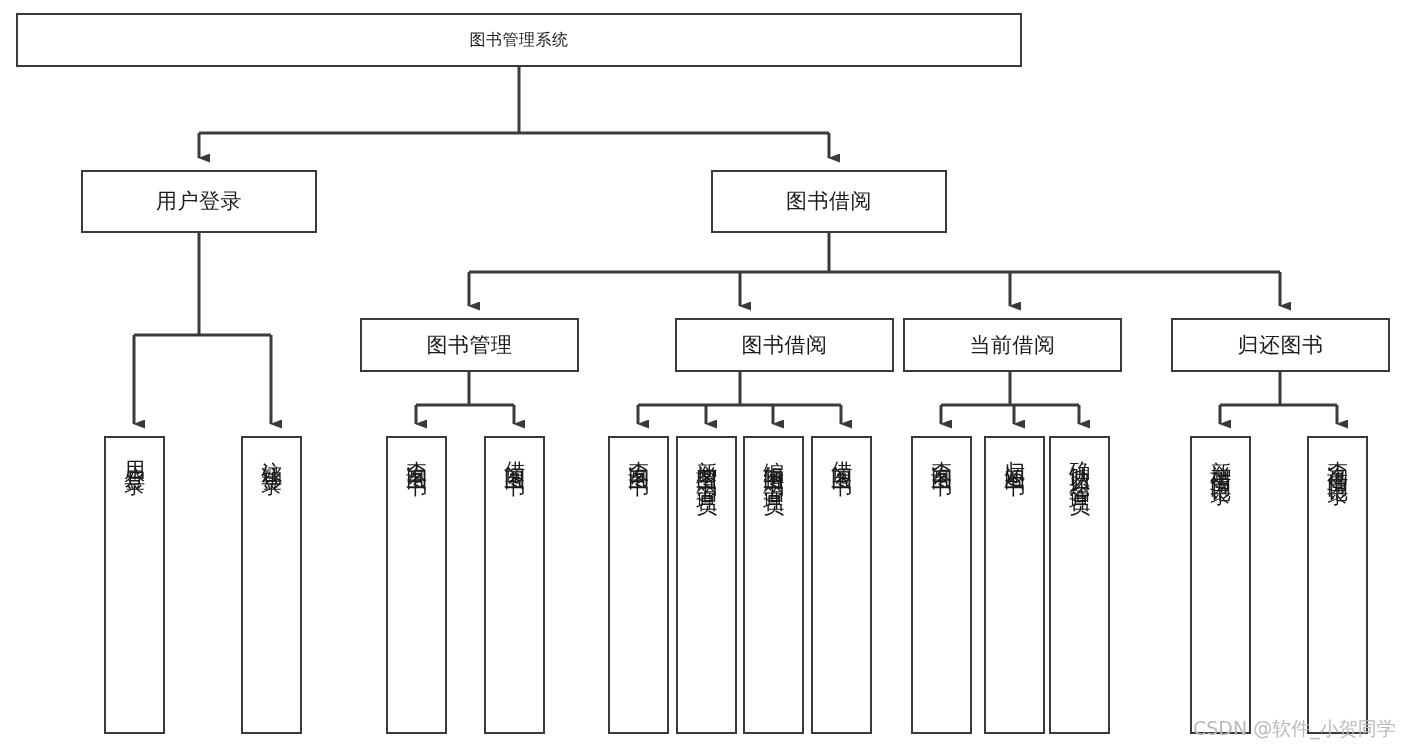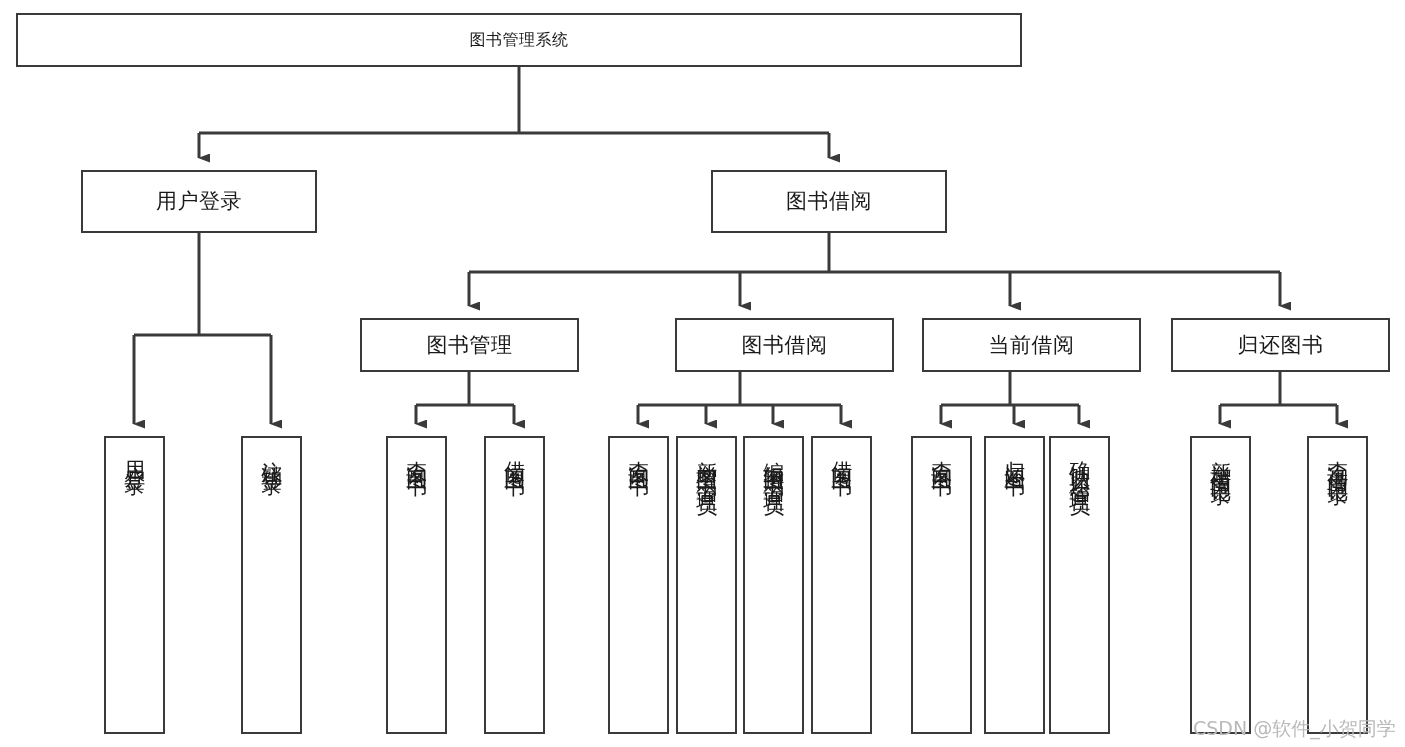--- a/index.html
+++ b/index.html
@@ -126,21 +126,21 @@
       </div>
       <div class="node-box horizontal" style="left: 711px; top: 170px; width: 236px; height: 63px;">
         <span class="node-label">图书借阅</span>
       </div>
       <div class="node-box horizontal" style="left: 360px; top: 318px; width: 219px; height: 54px;">
         <span class="node-label">图书管理</span>
       </div>
       <div class="node-box horizontal" style="left: 631px; top: 318px; width: 219px; height: 54px; margin-left: 44px;">
         <span class="node-label">图书借阅</span>
       </div>
-      <div class="node-box horizontal" style="left: 922px; top: 318px; width: 219px; height: 54px; justify-content: center;">
+      <div class="node-box horizontal" style="left: 903px; top: 318px; width: 219px; height: 54px; justify-content: center;">
         <span class="node-label">当前借阅</span>
       </div>
       <div class="node-box horizontal" style="left: 1171px; top: 318px; width: 219px; height: 54px;">
         <span class="node-label">归还图书</span>
       </div>
       <div class="node-box vertical" style="left: 104px; top: 436px; width: 61px; height: 298px;">
         <span class="node-label">用户登录</span>
       </div>
       <div class="node-box vertical" style="left: 241px; top: 436px; width: 61px; height: 298px;">
         <span class="node-label">注销登录</span>

